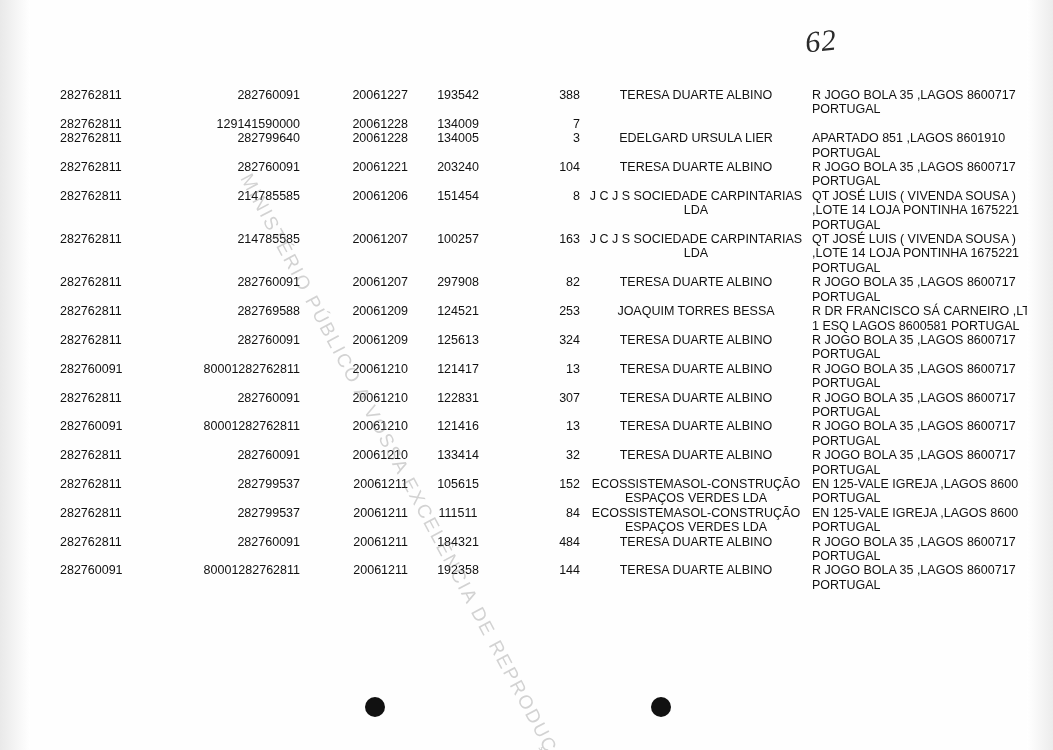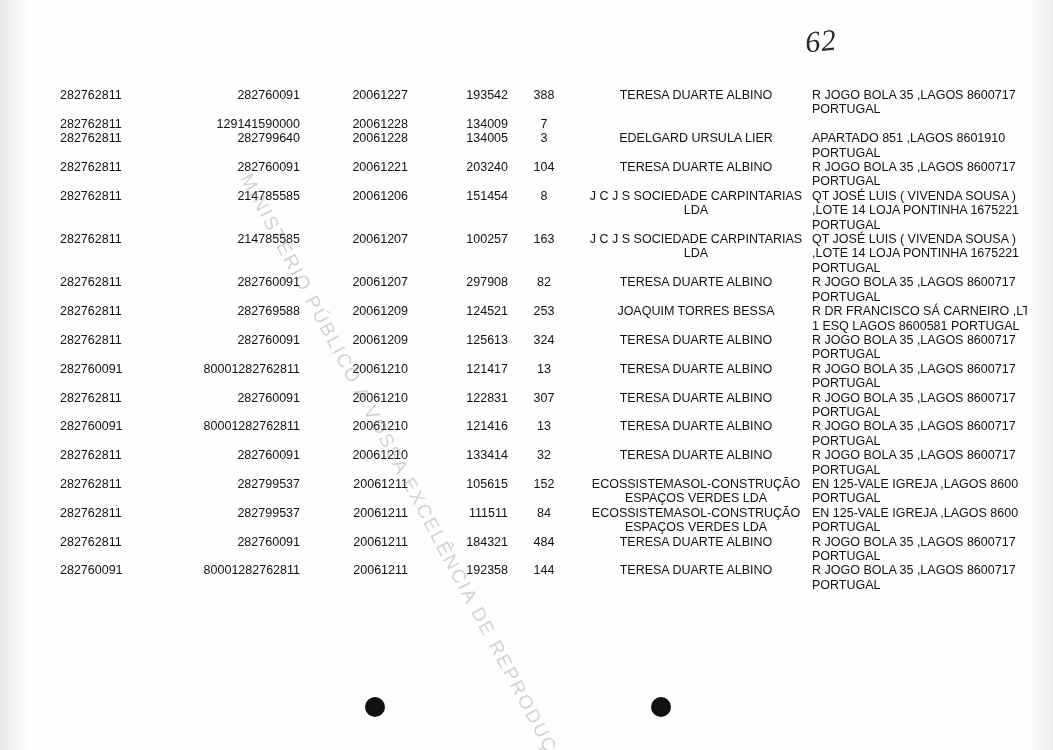--- a/index.html
+++ b/index.html
@@ -79,22 +79,22 @@
     table-layout: fixed;
   }
   table.ledger td {
     padding: 0;
     vertical-align: top;
     line-height: 14.4px;
   }
   td.c-acct1   { width: 100px; text-align: left; white-space: nowrap; }
   td.c-acct2   { width: 140px; text-align: right; padding-right: 6px; white-space: nowrap; }
   td.c-date    { width: 108px; text-align: right; padding-left: 38px; white-space: nowrap; }
-  td.c-doc     { width: 100px; text-align: right; padding-left: 38px; white-space: nowrap; }
-  td.c-amt     { width: 72px; text-align: center; padding-right: 7px; white-space: nowrap; }
+  td.c-doc     { width: 100px; text-align: center; padding-left: 38px; white-space: nowrap; }
+  td.c-amt     { width: 72px; text-align: right; padding-right: 7px; white-space: nowrap; }
   td.c-name    { width: 232px; text-align: center; }
   td.c-addr    { width: 245px; text-align: left; padding-left: 6px; }
 
   .row-gap-0 td { padding-top: 0px; }
   .row-gap-1 td { padding-top: 15px; }
   .row-gap-2 td { padding-top: 16px; }
 
   .addr-line { display: block; }
 
   .punch {

